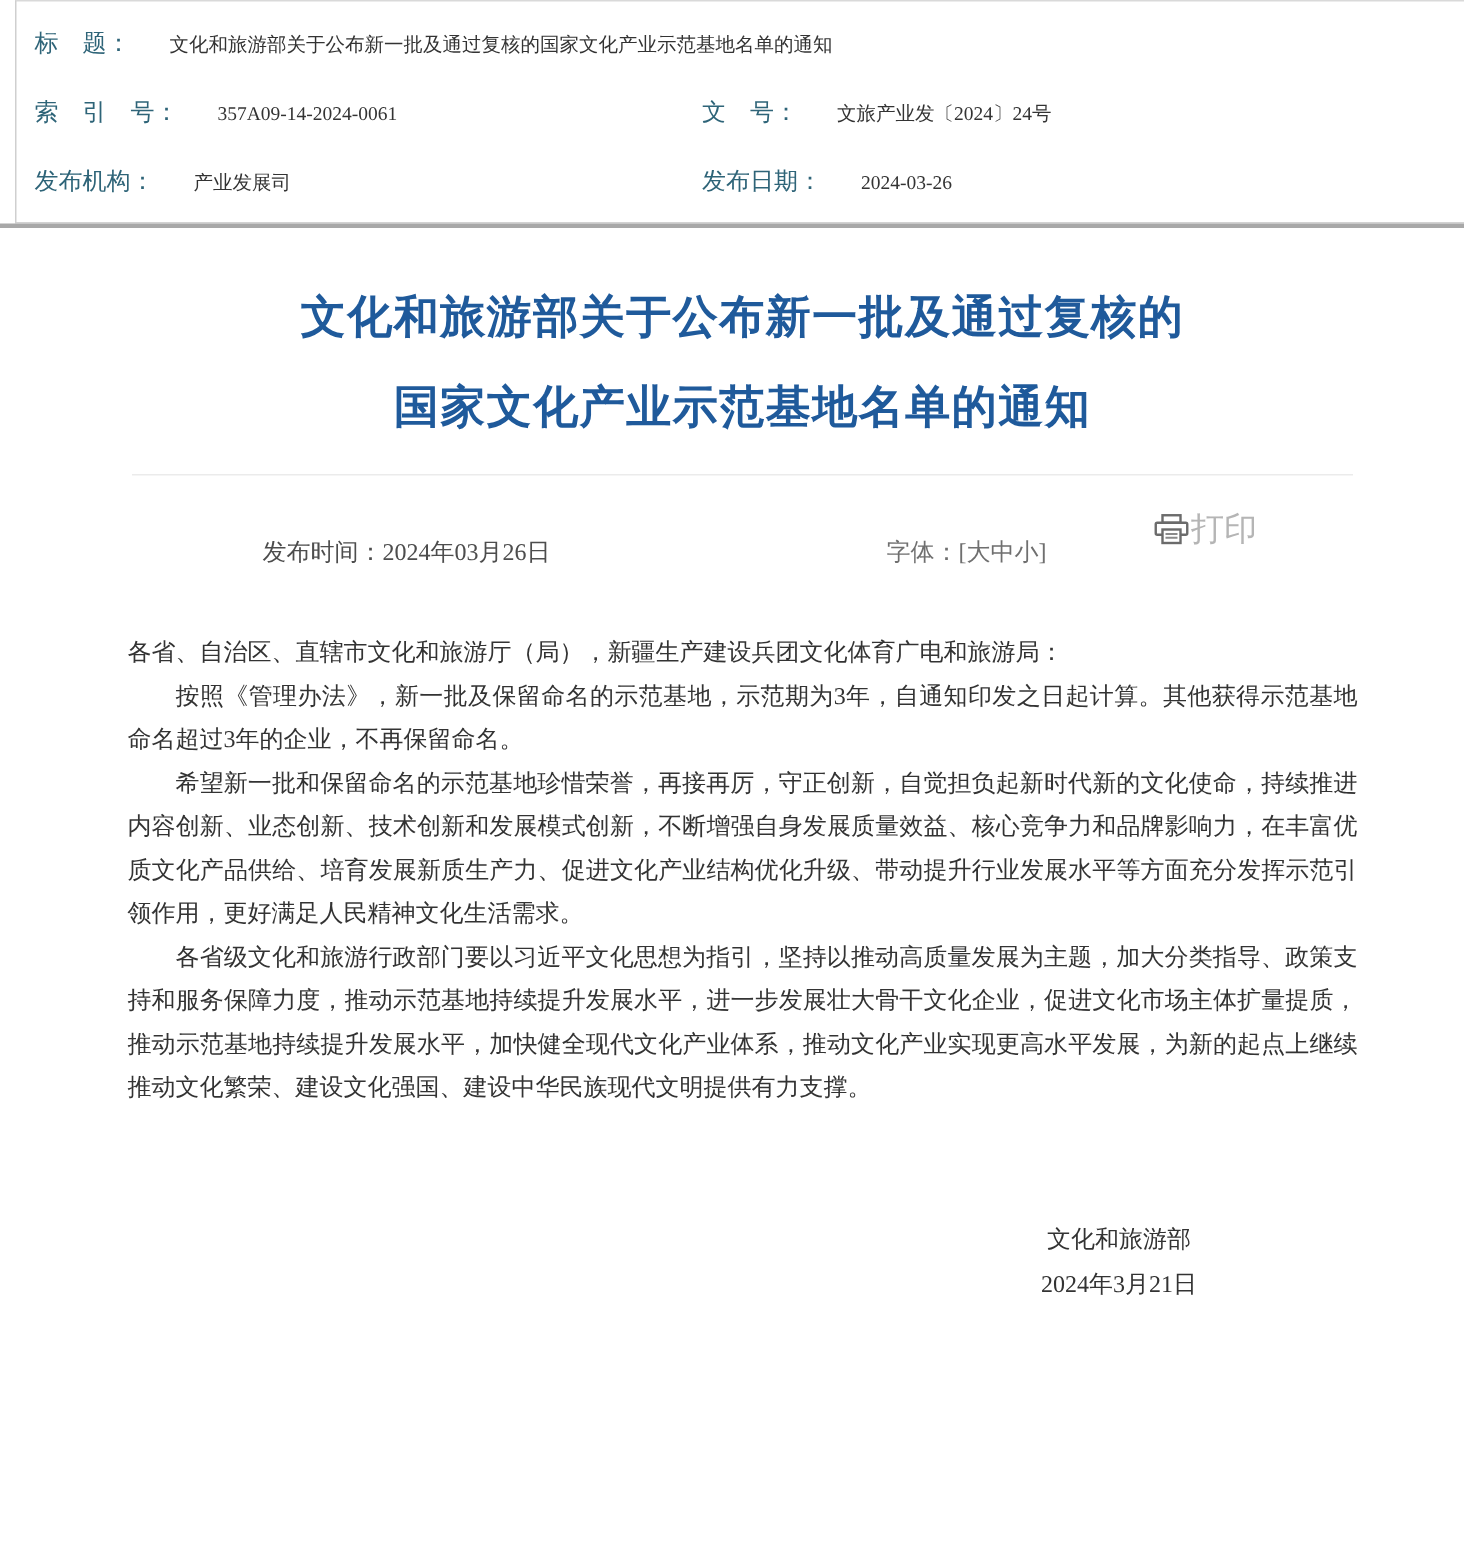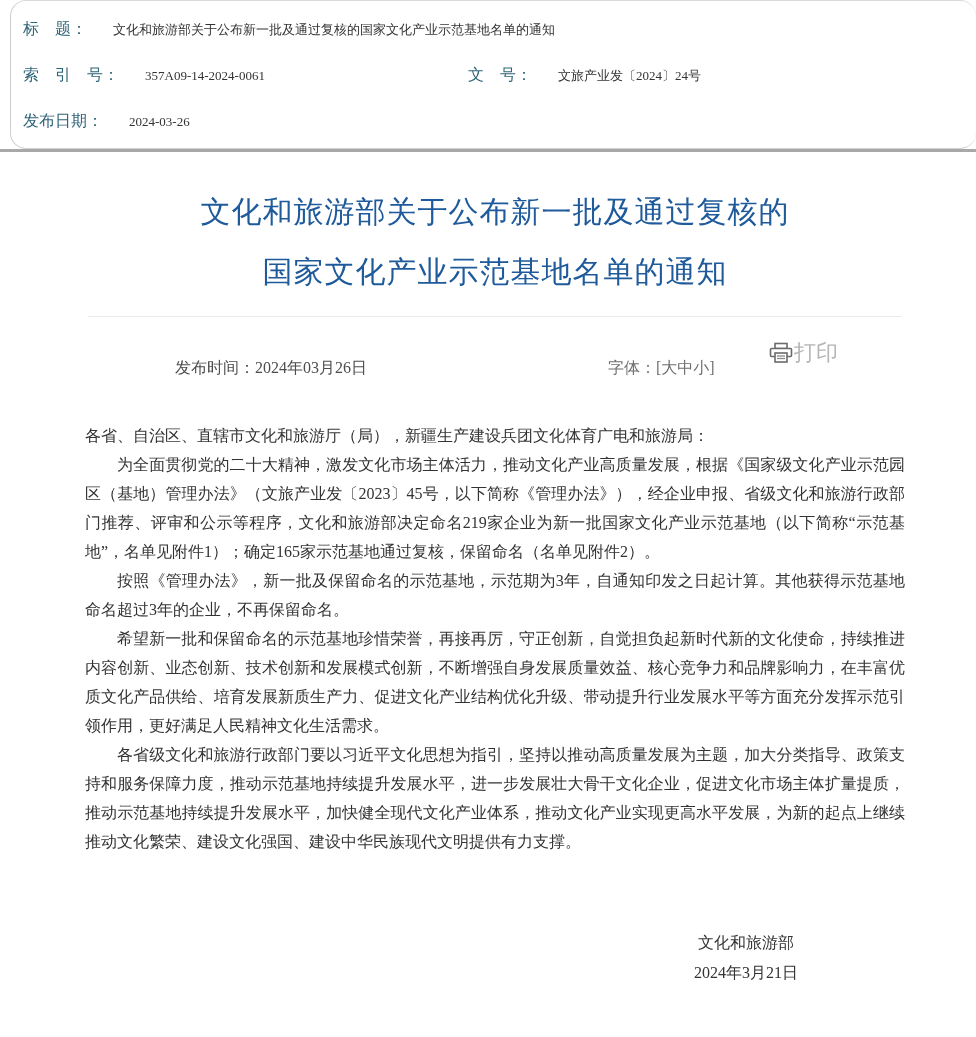--- a/index.html
+++ b/index.html
@@ -12,21 +12,20 @@
     overflow: hidden;
   }
 
   
   .meta-panel {
     margin-left: 10px;
     border-top: 1px solid #d9d9d9;
     border-left: 1px solid #cfcfcf;
     border-bottom: 1px solid #d2d2d2;
     padding: 5px 0 4px 12px;
-    border-radius: 16px;
   }
   .meta-row { display: flex; align-items: center; height: 46px; }
   .meta-cell { display: flex; align-items: baseline; }
   .meta-cell.full { width: 100%; }
   .meta-cell.left { width: 445px; flex: 0 0 445px; }
   .meta-cell.right { flex: 1; }
   .meta-label {
     color: #2e6478;
     font-size: 16px;
     white-space: pre;
@@ -36,36 +35,36 @@
   .meta-value { font-size: 13px; color: #333333; white-space: pre; }
   .thick-rule { width: 976px; height: 3px; background: #a8a8a8; }
 
   
   .article { margin-left: 85px; width: 820px; position: relative; }
   .article-title {
     margin-top: 30px;
     text-align: center;
     color: #1f5a9b;
     font-size: 30px;
-    font-weight: normal;
+    font-weight: bold;
     letter-spacing: 1px;
     line-height: 60px;
   }
   .article-title .tline { display: block; }
 
   .title-divider {
     margin: 14px auto 0 auto;
     width: 814px;
     border-top: 1px solid #ebebeb;
     height: 0;
   }
 
   .pub-row { position: relative; height: 24px; margin-top: 23px; font-size: 16px; }
   .pub-time { position: absolute; left: 66px; top: 0; color: #4d4d4d; white-space: pre; }
-  .font-switch { position: absolute; left: 499px; top: 0; color: #6f6f6f; white-space: pre; }
+  .font-switch { position: absolute; left: 482px; top: 0; color: #6f6f6f; white-space: pre; }
   .font-switch .fopt { cursor: pointer; }
   .print-btn {
     position: absolute; left: 684px; top: -2px;
     display: flex; align-items: center;
     color: #b5b5b5; font-size: 22px; cursor: pointer;
   }
   .print-btn svg { display: block; margin-right: 1px; }
 
   
   .body-text { margin-top: 57px; font-size: 16px; line-height: 29px; text-align: justify; color: #333333; }
@@ -97,20 +96,24 @@
     <div class="meta-cell left">
       <span class="meta-label">索　引　号：</span>
       <span class="meta-value">357A09-14-2024-0061</span>
     </div>
     <div class="meta-cell right">
       <span class="meta-label">文　号：</span>
       <span class="meta-value">文旅产业发〔2024〕24号</span>
     </div>
   </div>
   <div class="meta-row">
+    <div class="meta-cell left">
+      <span class="meta-label">发布机构：</span>
+      <span class="meta-value">产业发展司</span>
+    </div>
     <div class="meta-cell right">
       <span class="meta-label">发布日期：</span>
       <span class="meta-value">2024-03-26</span>
     </div>
   </div>
 </div>
 <div class="thick-rule"></div>
 
 <div class="article">
 
@@ -137,21 +140,20 @@
           <line x1="8" y1="14" x2="16" y2="14" stroke="#8a8a8a" stroke-width="1.3"></line>
           <line x1="8" y1="16.5" x2="16" y2="16.5" stroke="#8a8a8a" stroke-width="1.3"></line>
         </svg>
       </span>
       <span>打印</span>
     </div>
   </div>
 
   <div class="body-text">
     <p class="salutation">各省、自治区、直辖市文化和旅游厅（局），新疆生产建设兵团文化体育广电和旅游局：</p>
-    <p class="indent">为全面贯彻党的二十大精神，激发文化市场主体活力，推动文化产业高质量发展，根据《国家级文化产业示范园区（基地）管理办法》（文旅产业发〔2023〕45号，以下简称《管理办法》），经企业申报、省级文化和旅游行政部门推荐、评审和公示等程序，文化和旅游部决定命名219家企业为新一批国家文化产业示范基地（以下简称“示范基地”，名单见附件1）；确定165家示范基地通过复核，保留命名（名单见附件2）。</p>
     <p class="indent">按照《管理办法》，新一批及保留命名的示范基地，示范期为3年，自通知印发之日起计算。其他获得示范基地命名超过3年的企业，不再保留命名。</p>
     <p class="indent">希望新一批和保留命名的示范基地珍惜荣誉，再接再厉，守正创新，自觉担负起新时代新的文化使命，持续推进内容创新、业态创新、技术创新和发展模式创新，不断增强自身发展质量效益、核心竞争力和品牌影响力，在丰富优质文化产品供给、培育发展新质生产力、促进文化产业结构优化升级、带动提升行业发展水平等方面充分发挥示范引领作用，更好满足人民精神文化生活需求。</p>
     <p class="indent">各省级文化和旅游行政部门要以习近平文化思想为指引，坚持以推动高质量发展为主题，加大分类指导、政策支持和服务保障力度，推动示范基地持续提升发展水平，进一步发展壮大骨干文化企业，促进文化市场主体扩量提质，推动示范基地持续提升发展水平，加快健全现代文化产业体系，推动文化产业实现更高水平发展，为新的起点上继续推动文化繁荣、建设文化强国、建设中华民族现代文明提供有力支撑。</p>
   </div>
 
   <div class="signature">
     <div>文化和旅游部</div>
     <div>2024年3月21日</div>
   </div>
 

